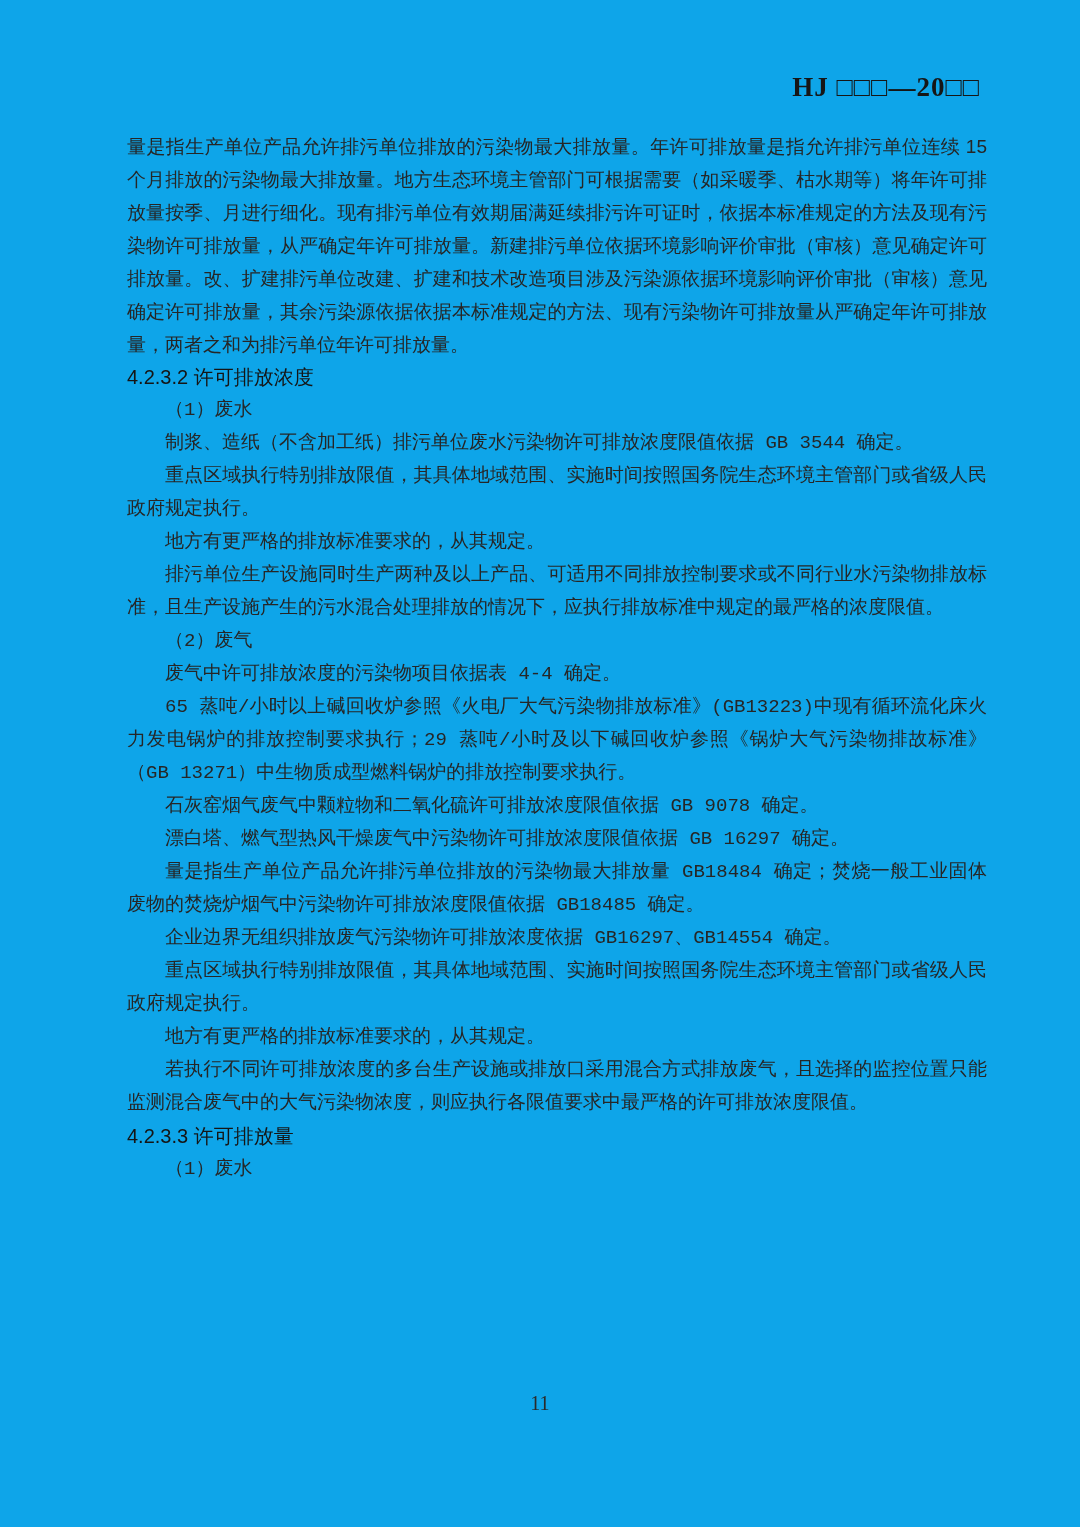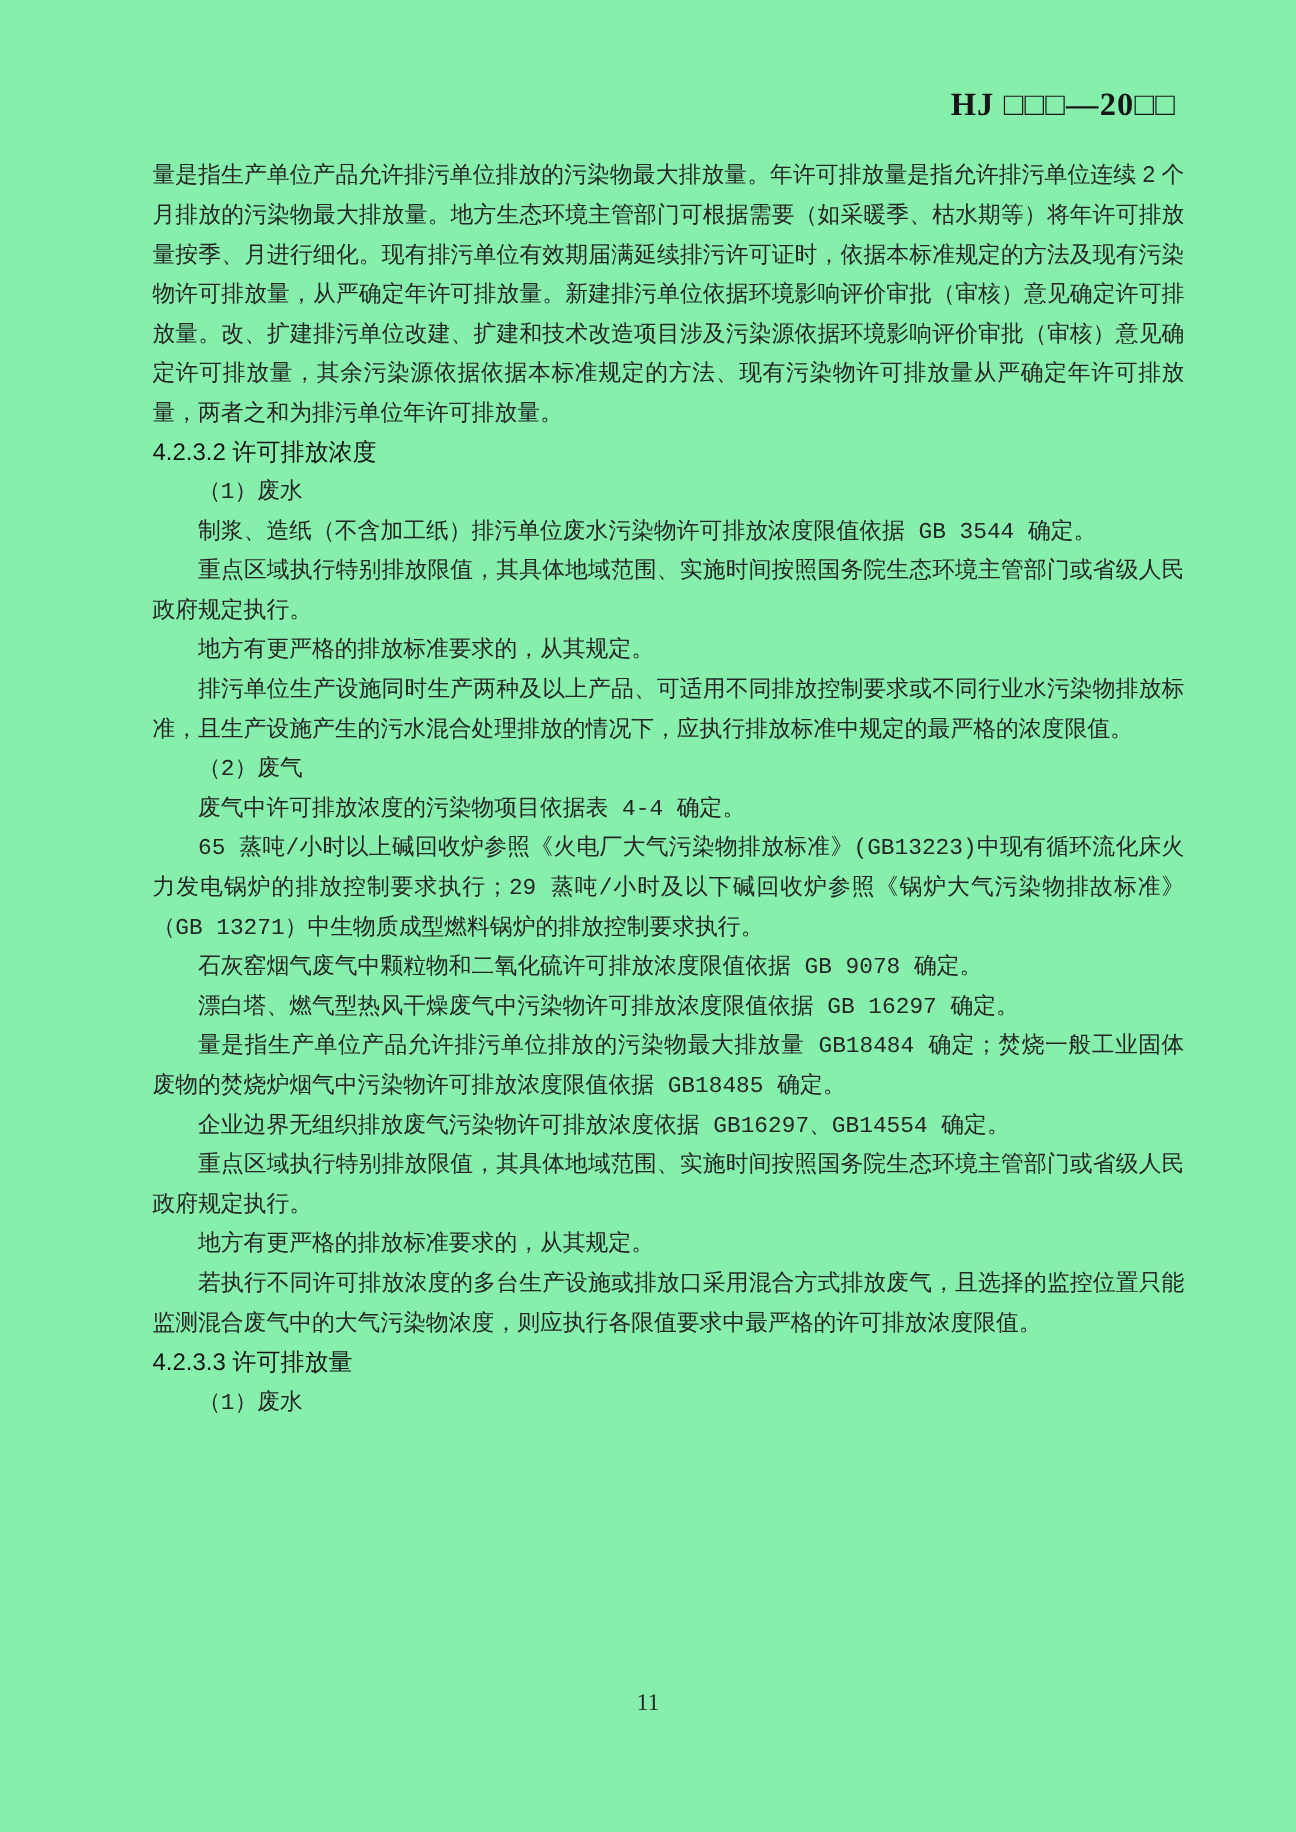--- a/index.html
+++ b/index.html
@@ -4,21 +4,21 @@
 <style>
   html, body {
     margin: 0;
     padding: 0;
     background: #ffffff;
   }
   .page {
     position: relative;
     width: 1080px;
     height: 1527px;
-    background: #86efac;
+    background: #0ea5e9;
     overflow: hidden;
     color: #262626;
   }
   .doc-header {
     position: absolute;
     top: 72px;
     right: 100px;
     font-family: "Liberation Serif", "DejaVu Serif", serif;
     font-weight: 700;
     font-size: 27px;
@@ -57,32 +57,31 @@
   }
   .page-number {
     position: absolute;
     top: 1392px;
     left: 0;
     width: 100%;
     text-align: center;
     font-family: "Liberation Serif", "DejaVu Serif", serif;
     font-size: 20px;
     color: #2a2a2a;
-    margin-top: 16px;
   }
 </style>
 </head>
 <body>
 
 <div class="page">
 
   <div class="doc-header">HJ □□□—20□□</div>
 
   <div class="content">
-    <p class="cont">量是指生产单位产品允许排污单位排放的污染物最大排放量。年许可排放量是指允许排污单位连续 2 个月排放的污染物最大排放量。地方生态环境主管部门可根据需要（如采暖季、枯水期等）将年许可排放量按季、月进行细化。现有排污单位有效期届满延续排污许可证时，依据本标准规定的方法及现有污染物许可排放量，从严确定年许可排放量。新建排污单位依据环境影响评价审批（审核）意见确定许可排放量。改、扩建排污单位改建、扩建和技术改造项目涉及污染源依据环境影响评价审批（审核）意见确定许可排放量，其余污染源依据依据本标准规定的方法、现有污染物许可排放量从严确定年许可排放量，两者之和为排污单位年许可排放量。</p>
+    <p class="cont">量是指生产单位产品允许排污单位排放的污染物最大排放量。年许可排放量是指允许排污单位连续 15 个月排放的污染物最大排放量。地方生态环境主管部门可根据需要（如采暖季、枯水期等）将年许可排放量按季、月进行细化。现有排污单位有效期届满延续排污许可证时，依据本标准规定的方法及现有污染物许可排放量，从严确定年许可排放量。新建排污单位依据环境影响评价审批（审核）意见确定许可排放量。改、扩建排污单位改建、扩建和技术改造项目涉及污染源依据环境影响评价审批（审核）意见确定许可排放量，其余污染源依据依据本标准规定的方法、现有污染物许可排放量从严确定年许可排放量，两者之和为排污单位年许可排放量。</p>
     <p class="h3">4.2.3.2 许可排放浓度</p>
     <p class="para">（1）废水</p>
     <p class="para">制浆、造纸（不含加工纸）排污单位废水污染物许可排放浓度限值依据 GB 3544 确定。</p>
     <p class="para">重点区域执行特别排放限值，其具体地域范围、实施时间按照国务院生态环境主管部门或省级人民政府规定执行。</p>
     <p class="para">地方有更严格的排放标准要求的，从其规定。</p>
     <p class="para">排污单位生产设施同时生产两种及以上产品、可适用不同排放控制要求或不同行业水污染物排放标准，且生产设施产生的污水混合处理排放的情况下，应执行排放标准中规定的最严格的浓度限值。</p>
     <p class="para">（2）废气</p>
     <p class="para">废气中许可排放浓度的污染物项目依据表 4-4 确定。</p>
     <p class="para">65 蒸吨/小时以上碱回收炉参照《火电厂大气污染物排放标准》(GB13223)中现有循环流化床火力发电锅炉的排放控制要求执行；29 蒸吨/小时及以下碱回收炉参照《锅炉大气污染物排故标准》（GB 13271）中生物质成型燃料锅炉的排放控制要求执行。</p>
     <p class="para">石灰窑烟气废气中颗粒物和二氧化硫许可排放浓度限值依据 GB 9078 确定。</p>

